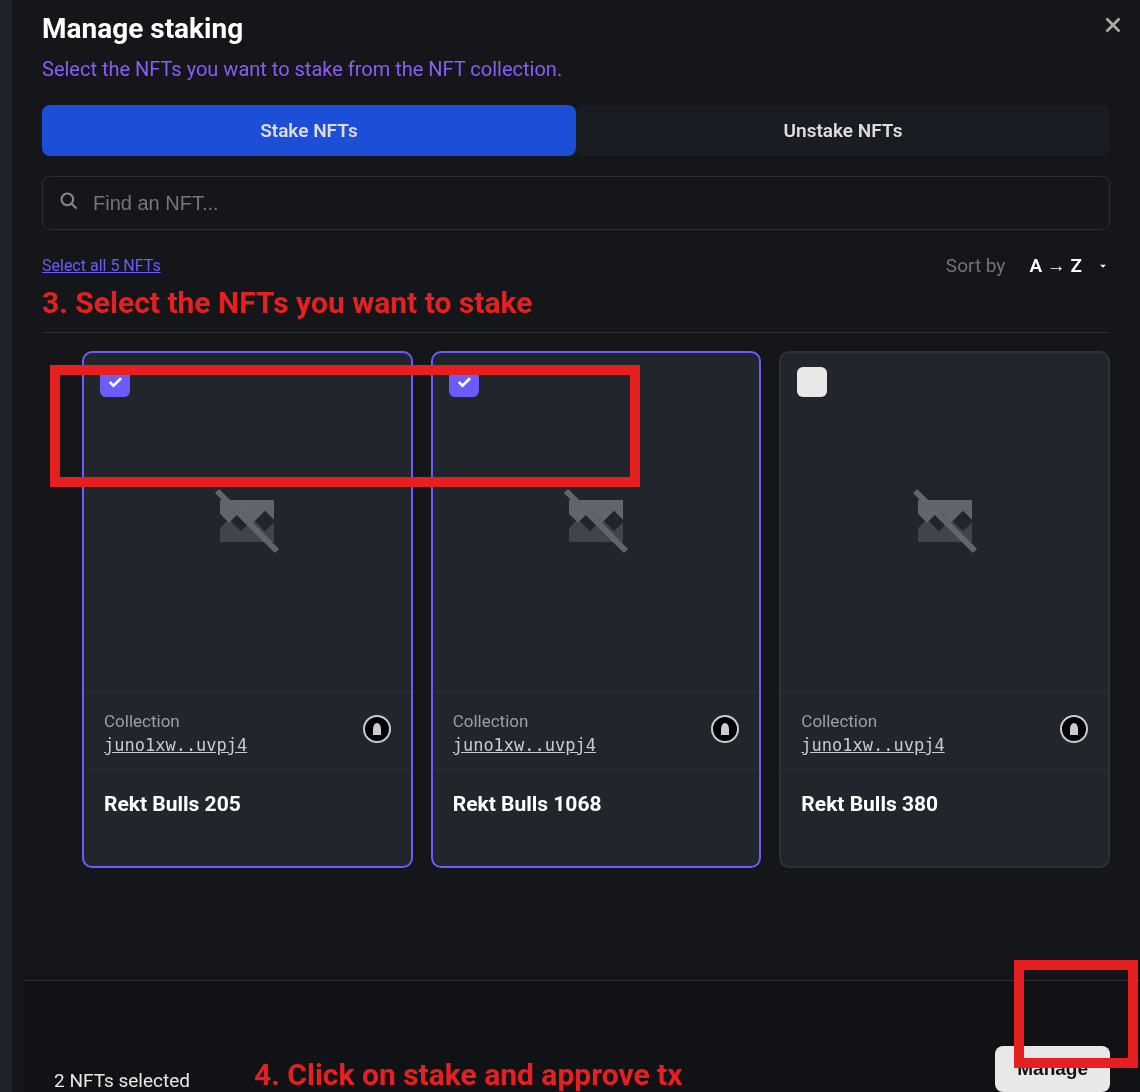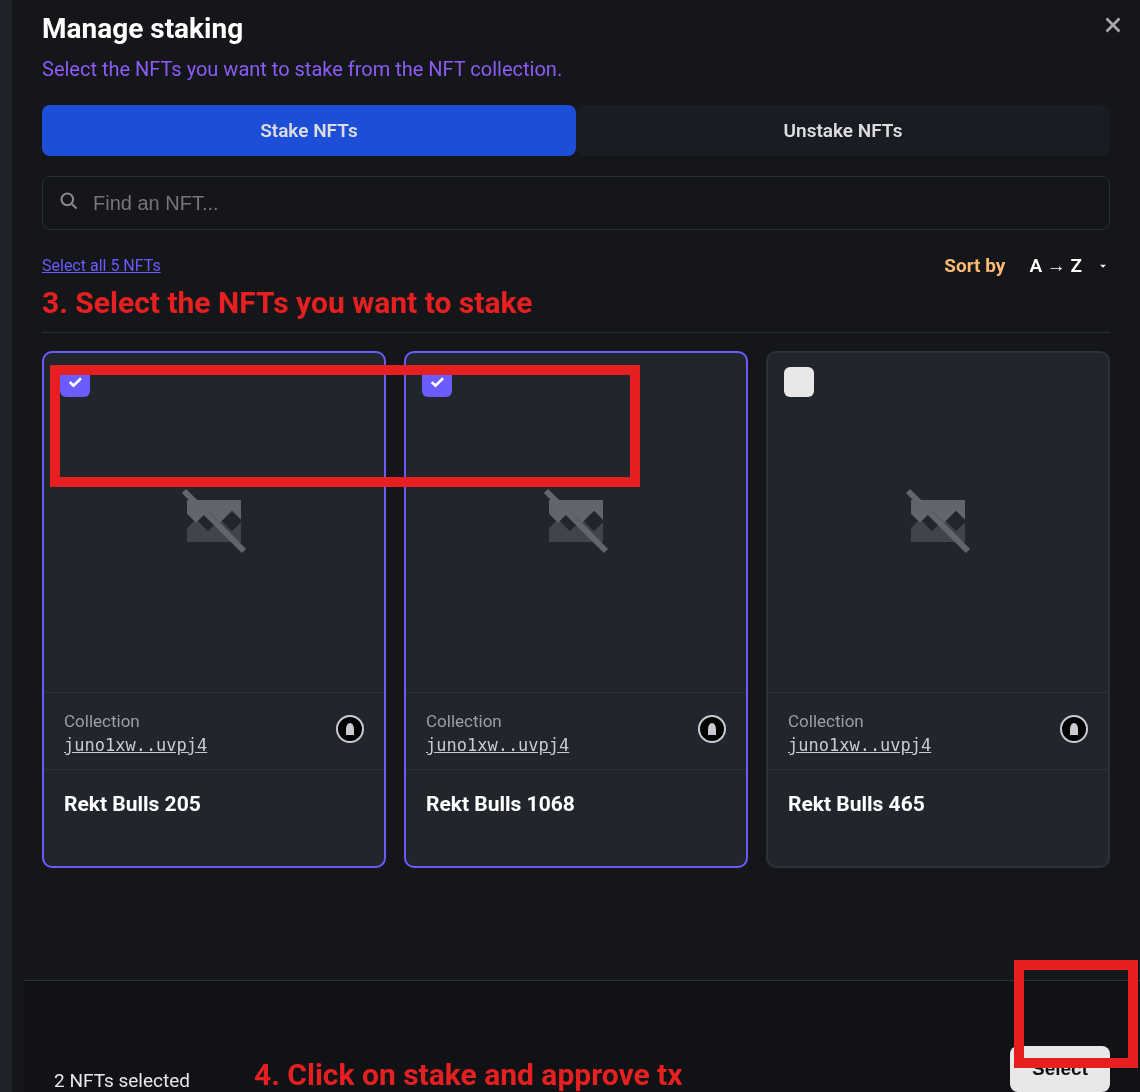--- a/index.html
+++ b/index.html
@@ -94,21 +94,21 @@
       font-size: 16px;
       text-decoration: underline;
       cursor: pointer;
     }
     .sort-group {
       display: flex;
       align-items: center;
       gap: 24px;
       font-size: 19px;
     }
-    .sort-label { color: #fdba74; font-weight: 700; }
+    .sort-label { color: #737373; font-weight: 400; }
     .sort-value { color: #fff; font-weight: 600; display: flex; align-items: center; gap: 14px; cursor: pointer; }
     .annotation {
       color: #e62020;
       font-size: 30px;
       font-weight: 700;
       margin: 8px 0 12px 0;
     }
     .divider {
       border: none;
       border-top: 1px solid #2a2e36;
@@ -120,20 +120,21 @@
       left: 38px;
       top: 365px;
       width: 590px;
       height: 122px;
       pointer-events: none;
       z-index: 5;
     }
     .grid {
       display: flex;
       gap: 18px;
+      margin-left: 40px;
     }
     .card {
       flex: 1;
       background: #21252c;
       border: 2px solid #2d323a;
       border-radius: 10px;
       overflow: hidden;
       cursor: pointer;
       display: flex;
       flex-direction: column;
@@ -372,25 +373,25 @@
       </div>
       <div class="card-meta">
         <div class="meta-left">
           <div class="meta-label">Collection</div>
           <a class="meta-addr">juno1xw..uvpj4</a>
         </div>
         <div class="badge-ring">
             <div class="badge-inner"></div>
           </div>
       </div>
-      <div class="card-name">Rekt Bulls 465</div>
+      <div class="card-name">Rekt Bulls 380</div>
     </div>
 
   </div>
 
   <div class="footer">
     <span class="selected-count">2 NFTs selected</span>
     <span class="annotation-2">4. Click on stake and approve tx</span>
-    <button class="stake-btn">Select</button>
+    <button class="stake-btn">Manage</button>
   </div>
 
   <div class="annotation-box-2"></div>
 </div>
 
 </body></html>

